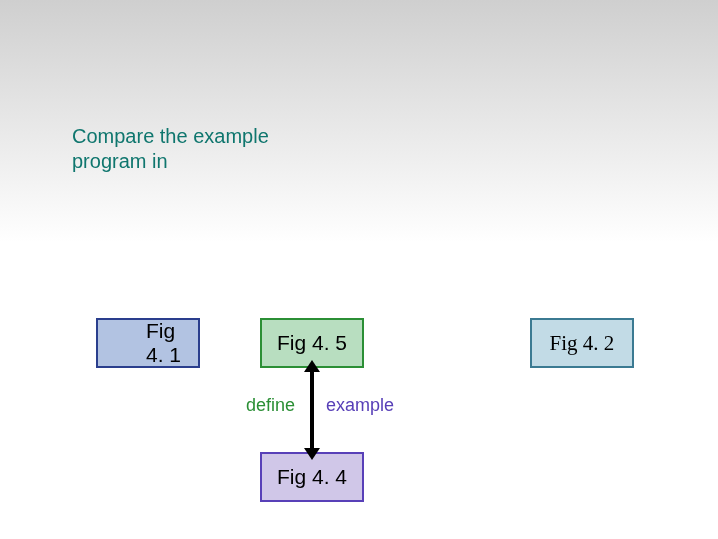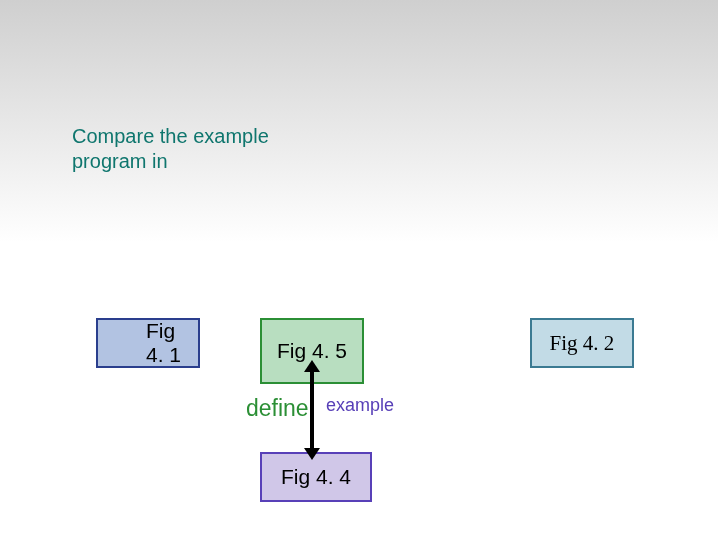--- a/index.html
+++ b/index.html
@@ -54,46 +54,46 @@
     width: 104px;
     height: 50px;
     background: #b2c3e2;
     border-color: #2a3e8d;
     padding-left: 48px;
   }
   .fig45 {
     top: 318px;
     left: 260px;
     width: 104px;
-    height: 66px;
+    height: 50px;
     background: #b8dec0;
     border-color: #2b8f35;
   }
   .fig42 {
     top: 318px;
     left: 530px;
     width: 104px;
     height: 50px;
     background: #c2dbe6;
     border-color: #3b7a92;
     font-family: Liberation Serif, serif;
   }
   .fig44 {
     top: 452px;
     left: 260px;
-    width: 112px;
+    width: 104px;
     height: 50px;
     background: #d0c7e8;
     border-color: #5840b8;
   }
   .label-define {
     position: absolute;
     top: 395px;
     left: 246px;
-    font-size: 23px;
+    font-size: 18px;
     color: #2b8f35;
   }
   .label-expand {
     position: absolute;
     top: 395px;
     left: 326px;
     font-size: 18px;
     color: #5840b8;
   }
   

